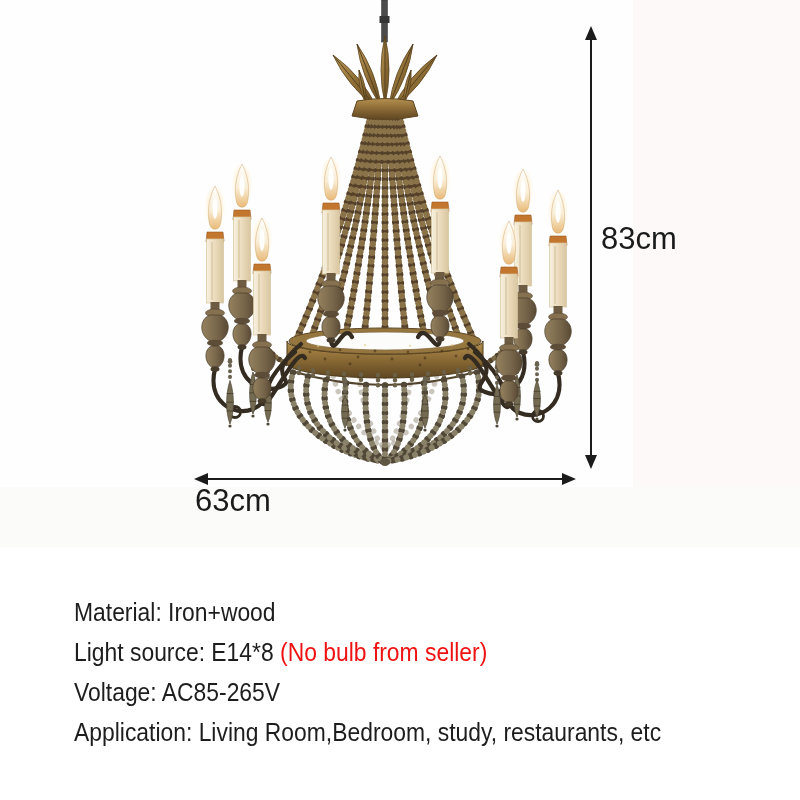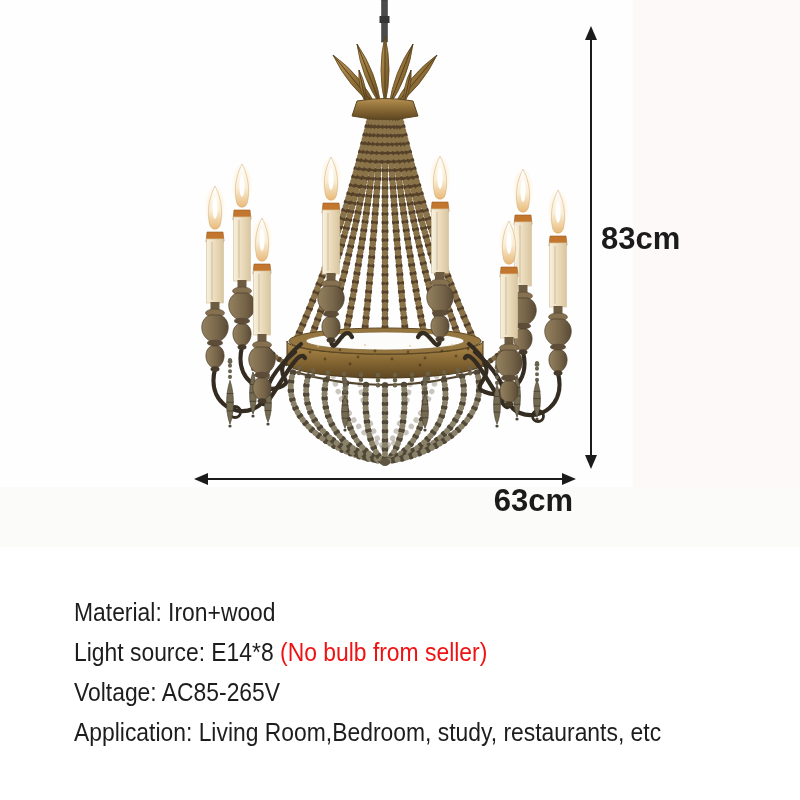--- a/index.html
+++ b/index.html
@@ -15,23 +15,23 @@
   #chandelier{position:absolute;left:150px;top:0;width:470px;height:480px;}
 
   
   .dim-line-v{position:absolute;left:590px;top:30px;width:2px;height:436px;background:#1b1b1b;}
   .dim-line-h{position:absolute;left:197px;top:478px;width:376px;height:2px;background:#1b1b1b;}
   .arr{position:absolute;width:0;height:0;}
   .arr-up{left:585px;top:26px;border-left:6px solid transparent;border-right:6px solid transparent;border-bottom:14px solid #1b1b1b;}
   .arr-down{left:585px;top:455px;border-left:6px solid transparent;border-right:6px solid transparent;border-top:14px solid #1b1b1b;}
   .arr-left{left:194px;top:473px;border-top:6px solid transparent;border-bottom:6px solid transparent;border-right:14px solid #1b1b1b;}
   .arr-right{left:562px;top:473px;border-top:6px solid transparent;border-bottom:6px solid transparent;border-left:14px solid #1b1b1b;}
-  .dim-label{position:absolute;font-size:31px;color:#1b1b1b;font-weight:bold;}
+  .dim-label{position:absolute;font-size:31px;color:#1b1b1b;}
   .dim-label-h{left:601px;top:221px;}
-  .dim-label-w{left:195px;top:483px;width:378px;text-align:right;}
+  .dim-label-w{left:195px;top:483px;width:378px;text-align:left;}
 
   
   .specs{position:absolute;left:74px;top:592px;}
   .spec-line{font-size:26px;line-height:40px;white-space:nowrap;transform:scaleX(.88);transform-origin:0 50%;color:#1d1d1d;}
   .red{color:#ee1312;}
 </style>
 </head>
 <body>
 
 <div class="photo-bg"></div>

